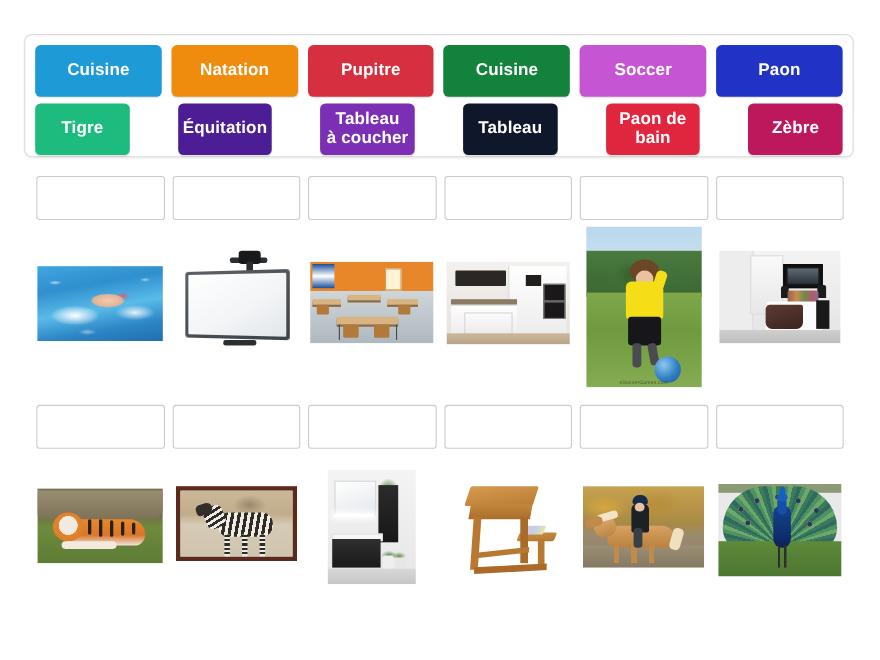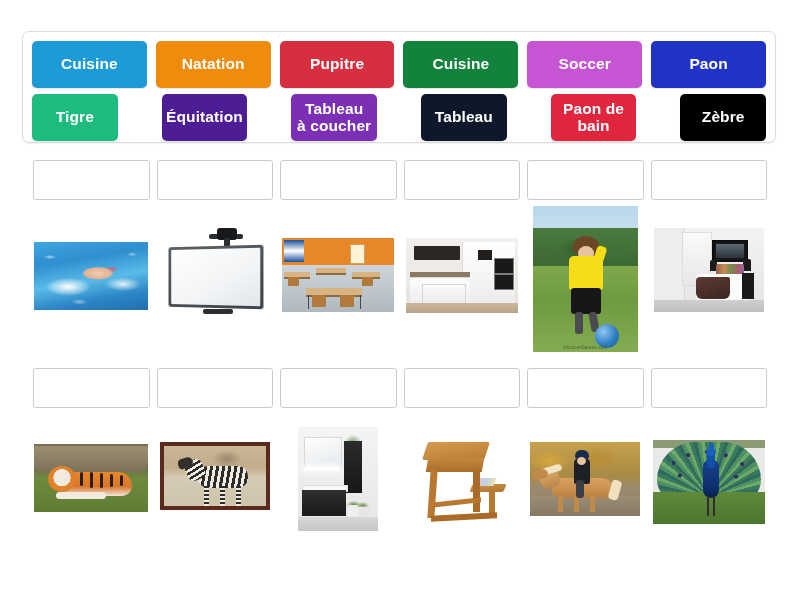--- a/index.html
+++ b/index.html
@@ -466,21 +466,21 @@
       <div class="tile" style="background: rgb(33, 51, 196);">Paon</div>
     </div>
 
     <div class="tile-row">
       <div class="tile" style="background: rgb(30, 187, 127);">Tigre</div>
       <div class="tile" style="background: #4c1d95;">Équitation</div>
       <div class="tile" style="background: rgb(123, 47, 181);">Tableau
 à coucher</div>
       <div class="tile" style="background: #0f172a;">Tableau</div>
       <div class="tile" style="background: rgb(224, 37, 63);">Paon de bain</div>
-      <div class="tile" style="background: #000000;">Zèbre</div>
+      <div class="tile" style="background: #be185d;">Zèbre</div>
     </div>
 
   </div>
 
   <div class="dropzone-row" style="top:160px;">
     <div class="dropzone"></div>
     <div class="dropzone"></div>
     <div class="dropzone"></div>
     <div class="dropzone"></div>
     <div class="dropzone"></div>

